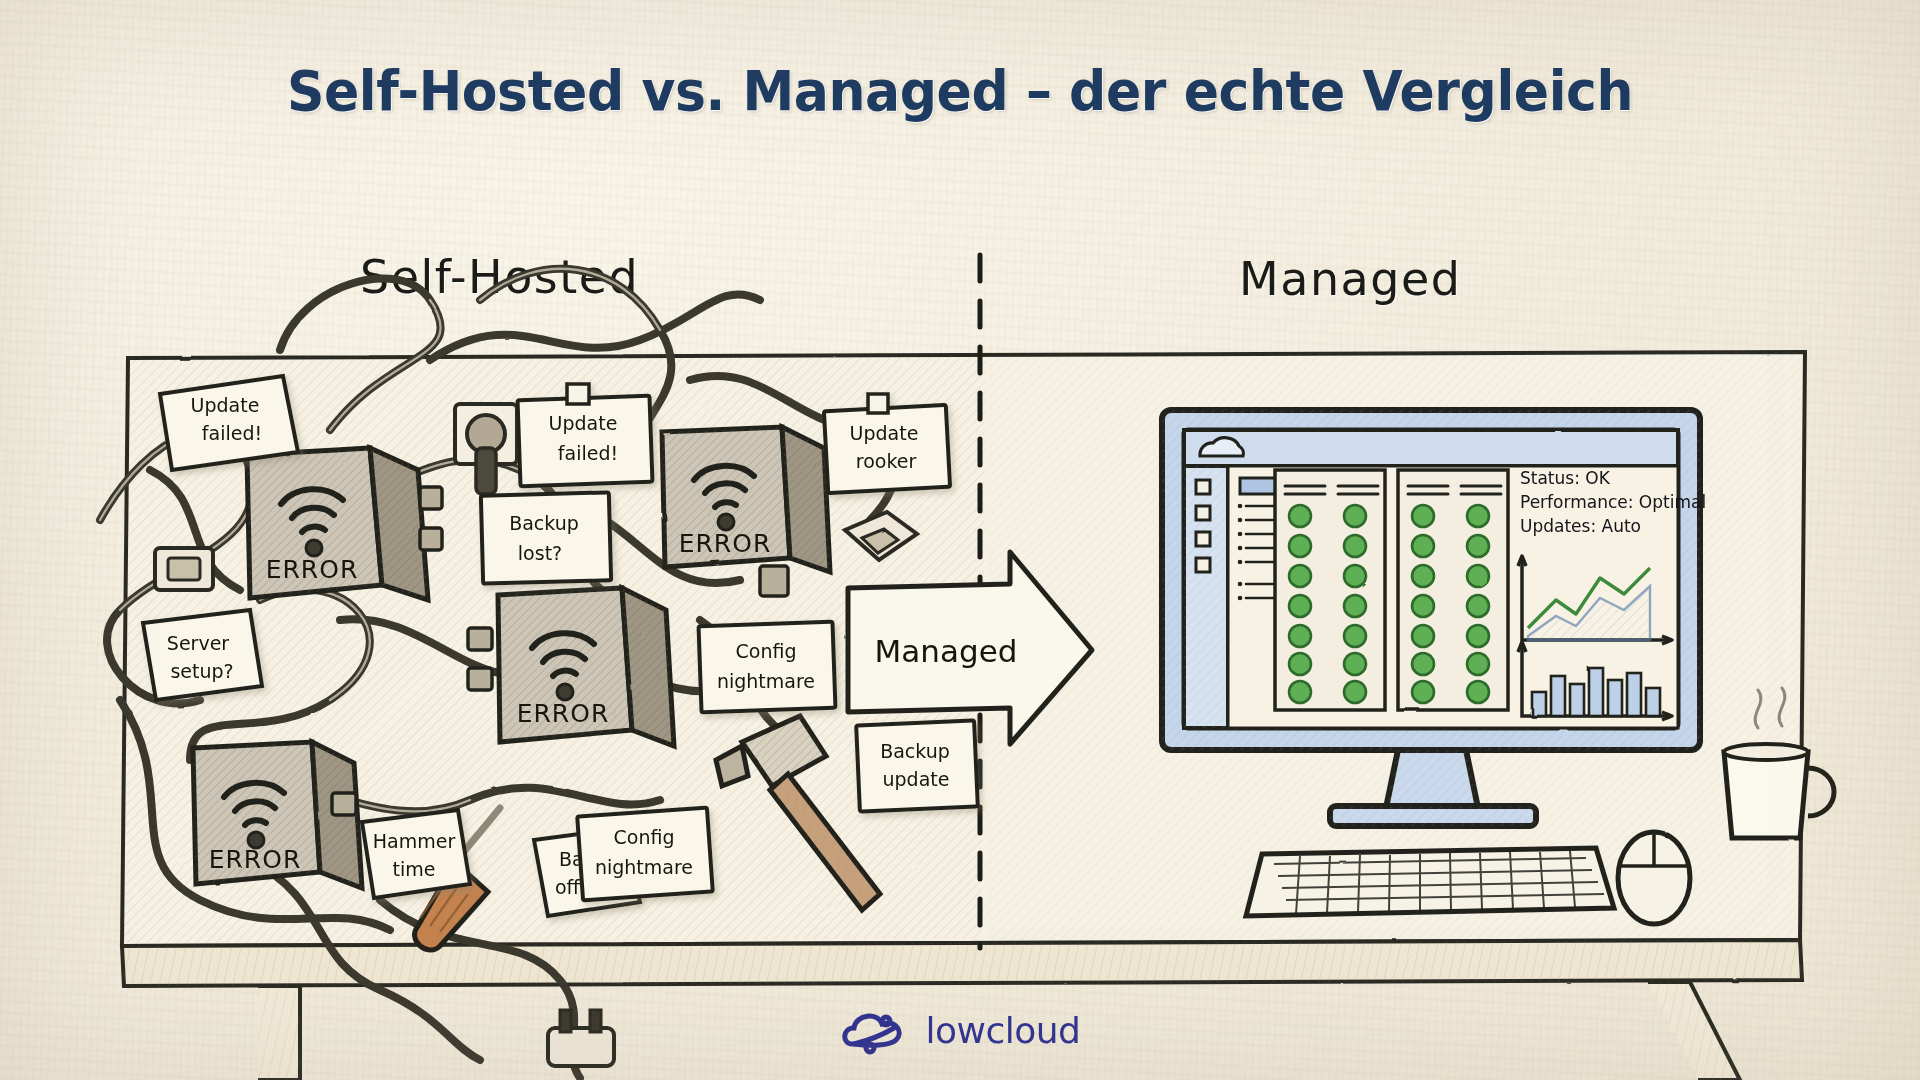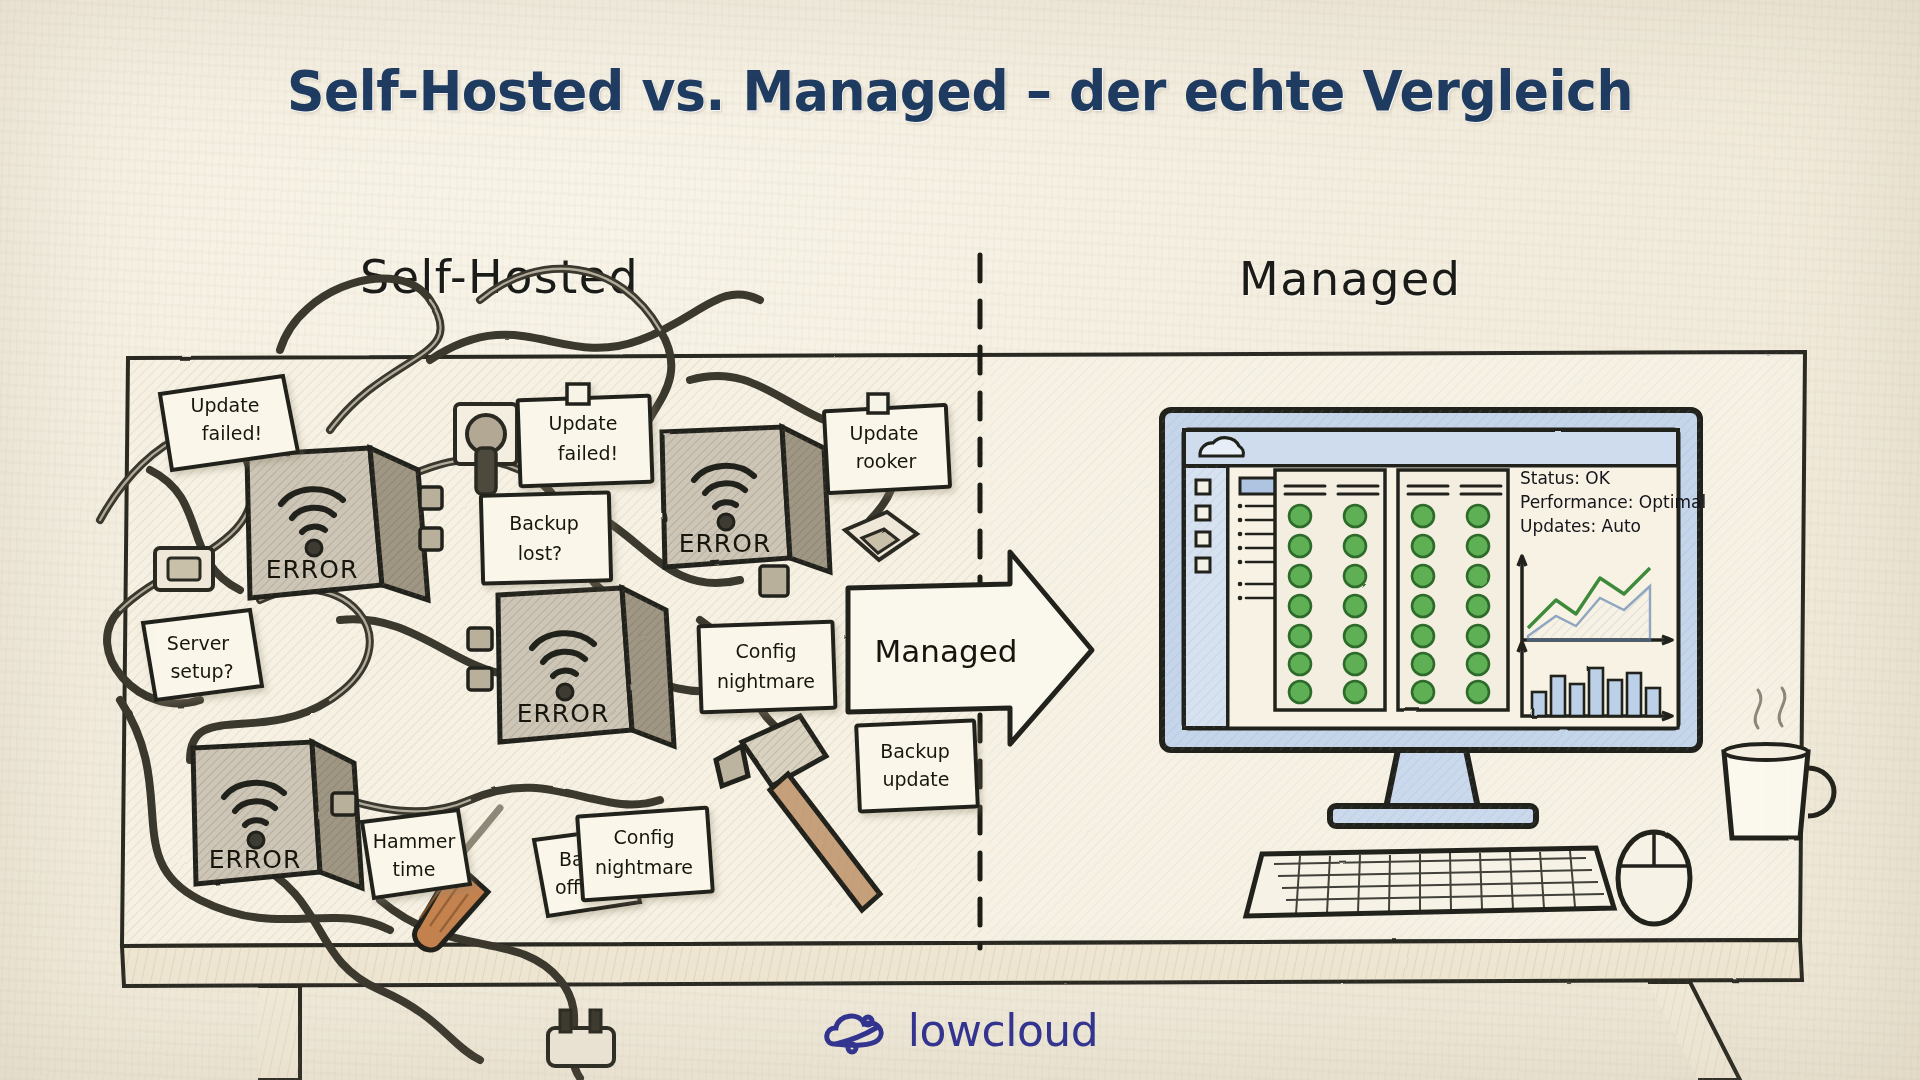--- a/index.html
+++ b/index.html
@@ -76,21 +76,21 @@
     font-size:17px;
     fill:#13131a;
   }
 
   #logo-wrap{
     position:absolute; left:0; bottom:24px; width:100%;
     display:flex; align-items:center; justify-content:center; gap:14px;
   }
   #logo-text{
     font-family:"DejaVu Sans", sans-serif;
-    font-size:44px; font-weight:500; color:#2f3192;
+    font-size:36px; font-weight:500; color:#2f3192;
     letter-spacing:-0.5px;
   }
 </style>
 </head>
 <body>
 
 <div class="paper-texture"></div>
 
 <div id="title">Self-Hosted vs. Managed – der echte Vergleich</div>
 

